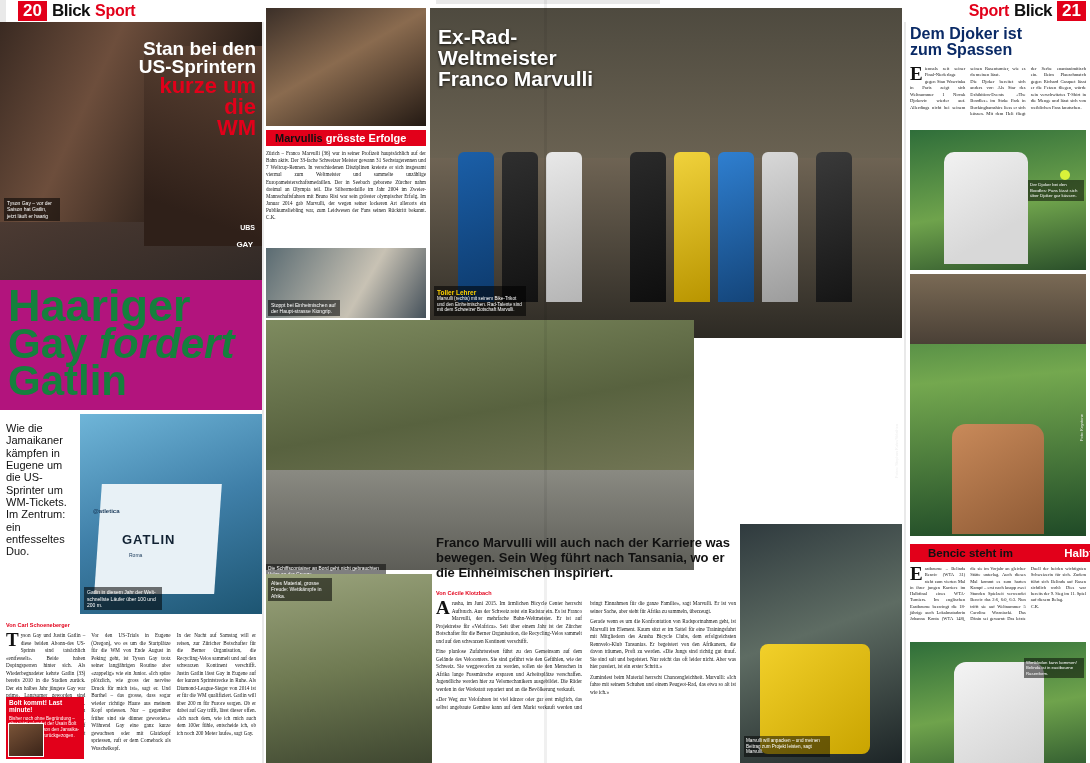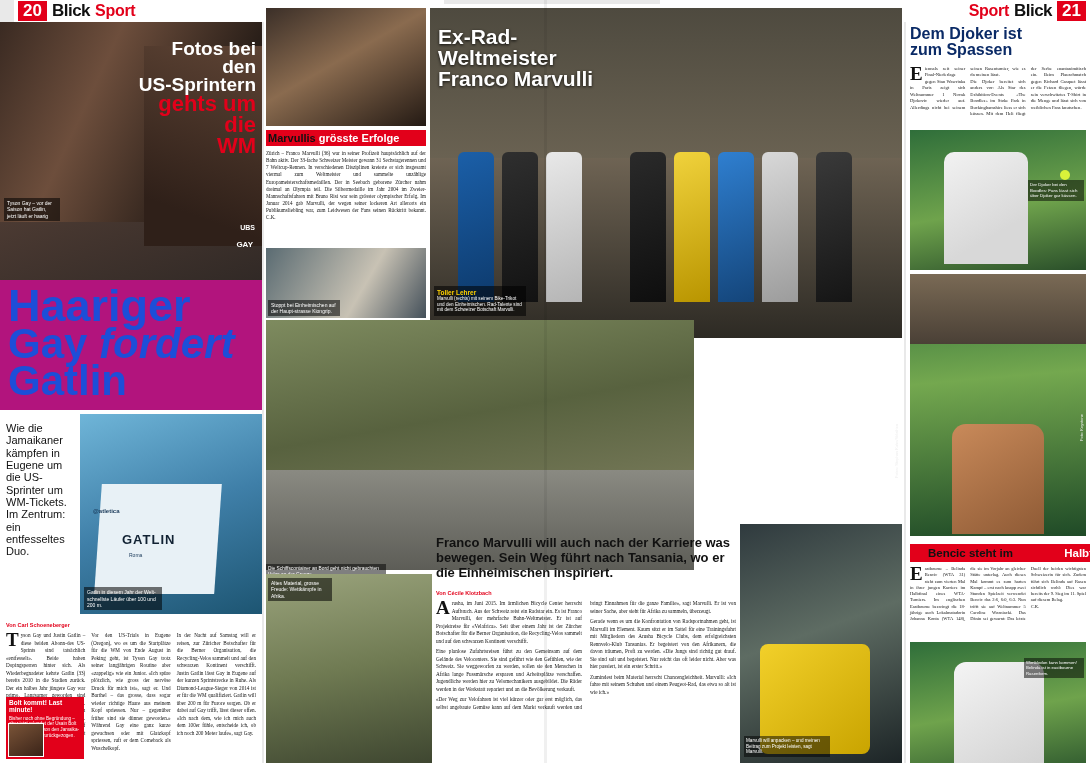--- a/index.html
+++ b/index.html
@@ -14,21 +14,21 @@
     width: 1090px; height: 763px;
     background: #e9e9e9;
   }
 
   
   .masthead-left, .masthead-right {
     position: absolute; top: 0; height: 22px;
     display: flex; align-items: center; gap: 5px;
     background: #ffffff;
   }
-  .masthead-left { left: 14px; width: 430px; padding-left: 4px; }
+  .masthead-left { left: 6px; width: 430px; padding-left: 12px; }
   .masthead-right { right: 0; width: 430px; padding-right: 4px; justify-content: flex-end; }
   .pagenum {
     font-weight: bold; font-size: 17px; color: #ffffff;
     background: #e2001a; padding: 1px 5px 2px 5px; line-height: 1;
   }
   .blick-logo {
     font-weight: bold; font-size: 17px; color: #111; letter-spacing: -0.5px;
   }
   .sport-word { font-weight: bold; font-size: 16px; color: #e2001a; letter-spacing: -0.3px; }
   .date-center {
@@ -68,21 +68,21 @@
   }
   .hb1 { font-size: 19px; }
   .hb2 { font-size: 22px; color: #e2001a; }
 
   .purple-band {
     position: absolute; left: 0; top: 258px; width: 262px; height: 130px;
     background: #b2147d;
   }
   .haariger {
     position: absolute; left: 8px; top: 264px; width: 254px;
-    color: #1d4ed8; font-weight: bold; line-height: 0.88;
+    color: #15803d; font-weight: bold; line-height: 0.88;
   }
   .h-l1 { font-size: 45px; }
   .h-l2 { font-size: 42px; }
   .h-l2 em { font-style: italic; font-weight: bold; }
   .h-l3 { font-size: 42px; }
 
   .left-lede {
     position: absolute; left: 6px; top: 400px; width: 70px;
     font-size: 11px; font-weight: normal; color: #111; line-height: 1.12;
   }
@@ -124,21 +124,21 @@
   
   .mid { position: absolute; left: 264px; top: 4px; width: 640px; height: 759px; background: #fff; }
 
   .m-top-left-photo {
     position: absolute; left: 2px; top: 4px; width: 160px; height: 118px;
     background: linear-gradient(150deg,#3b2f28 0%, #8a6b4f 45%, #241a14 100%);
   }
   .m-title-red {
     position: absolute; left: 2px; top: 126px; width: 160px; height: 16px;
     background: #e2001a; color: #fff; font-weight: bold; font-size: 11px;
-    display: flex; align-items: center; padding-left: 2px; white-space: nowrap;
+    display: flex; align-items: center; padding-left: 9px; white-space: nowrap;
   }
   .m-title-red .blk { color: #111; }
   .m-erfolge-text {
     position: absolute; left: 2px; top: 146px; width: 160px; height: 96px;
     font-size: 5.1px; line-height: 1.4; color:#111; text-align: justify;
     font-family: "Liberation Serif", serif;
   }
   .m-small-photo {
     position: absolute; left: 2px; top: 244px; width: 160px; height: 70px;
     background: linear-gradient(120deg,#5a6b72 0%, #c8c2b4 60%, #44505a 100%);
@@ -312,23 +312,23 @@
     <span class="blick-logo">Blick</span>
     <span class="pagenum">21</span>
   </div>
 
   <div class="left-col">
 
     <div class="gay-photo ph">
       <div class="gay-sub"></div>
       <div class="gay-right-man"></div>
       <div class="headline-block">
-        <div class="hb1">Fotos bei den</div>
+        <div class="hb1">Stan bei den</div>
         <div class="hb1">US-Sprintern</div>
-        <div class="hb2">gehts um</div>
+        <div class="hb2">kurze um</div>
         <div class="hb2">die</div>
         <div class="hb2">WM</div>
       </div>
       <div class="cap capbox" style="left:4px; top:176px; width:56px;">Tyson Gay – vor der Saison hat Gatlin, jetzt läuft er haarig</div>
       <div class="cap" style="right:4px; top:200px; font-size:7px; font-weight:bold; color:#fff;">UBS</div>
       <div class="cap" style="right:6px; top:216px; font-size:8px; font-weight:bold; color:#fff;">GAY</div>
     </div>
 
     <div class="purple-band"></div>
     <div class="haariger">

